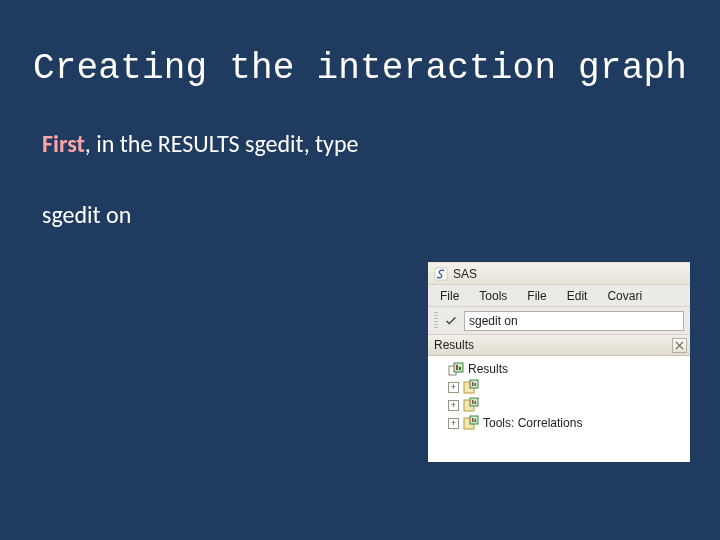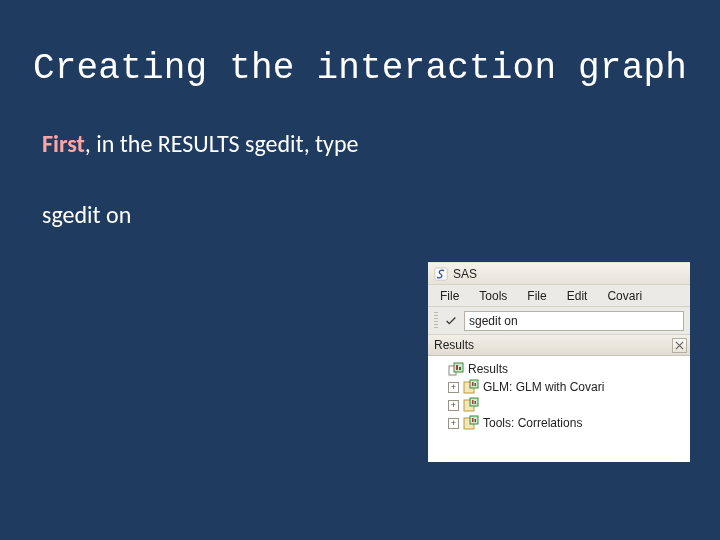--- a/index.html
+++ b/index.html
@@ -214,21 +214,20 @@
       <span class="indent"></span>
       <span class="expander">+</span>
       <span class="tree-icon">
         <svg viewBox="0 0 16 16">
             <rect x="1" y="3" width="10" height="11" fill="#f4e7b6" stroke="#b89b3a"></rect>
             <rect x="7" y="1" width="8" height="8" fill="#cfe8cf" stroke="#3f8a3f"></rect>
             <rect x="9" y="3" width="1.5" height="4" fill="#b23a3a"></rect>
             <rect x="11.5" y="4" width="1.5" height="3" fill="#2a7a2a"></rect>
           </svg>
       </span>
-      <span>GLM: GLM with Covari</span>
     </div>
     <div class="tree-row">
       <span class="indent"></span>
       <span class="expander">+</span>
       <span class="tree-icon">
         <svg viewBox="0 0 16 16">
             <rect x="1" y="3" width="10" height="11" fill="#f4e7b6" stroke="#b89b3a"></rect>
             <rect x="7" y="1" width="8" height="8" fill="#cfe8cf" stroke="#3f8a3f"></rect>
             <rect x="9" y="3" width="1.5" height="4" fill="#b23a3a"></rect>
             <rect x="11.5" y="4" width="1.5" height="3" fill="#2a7a2a"></rect>

